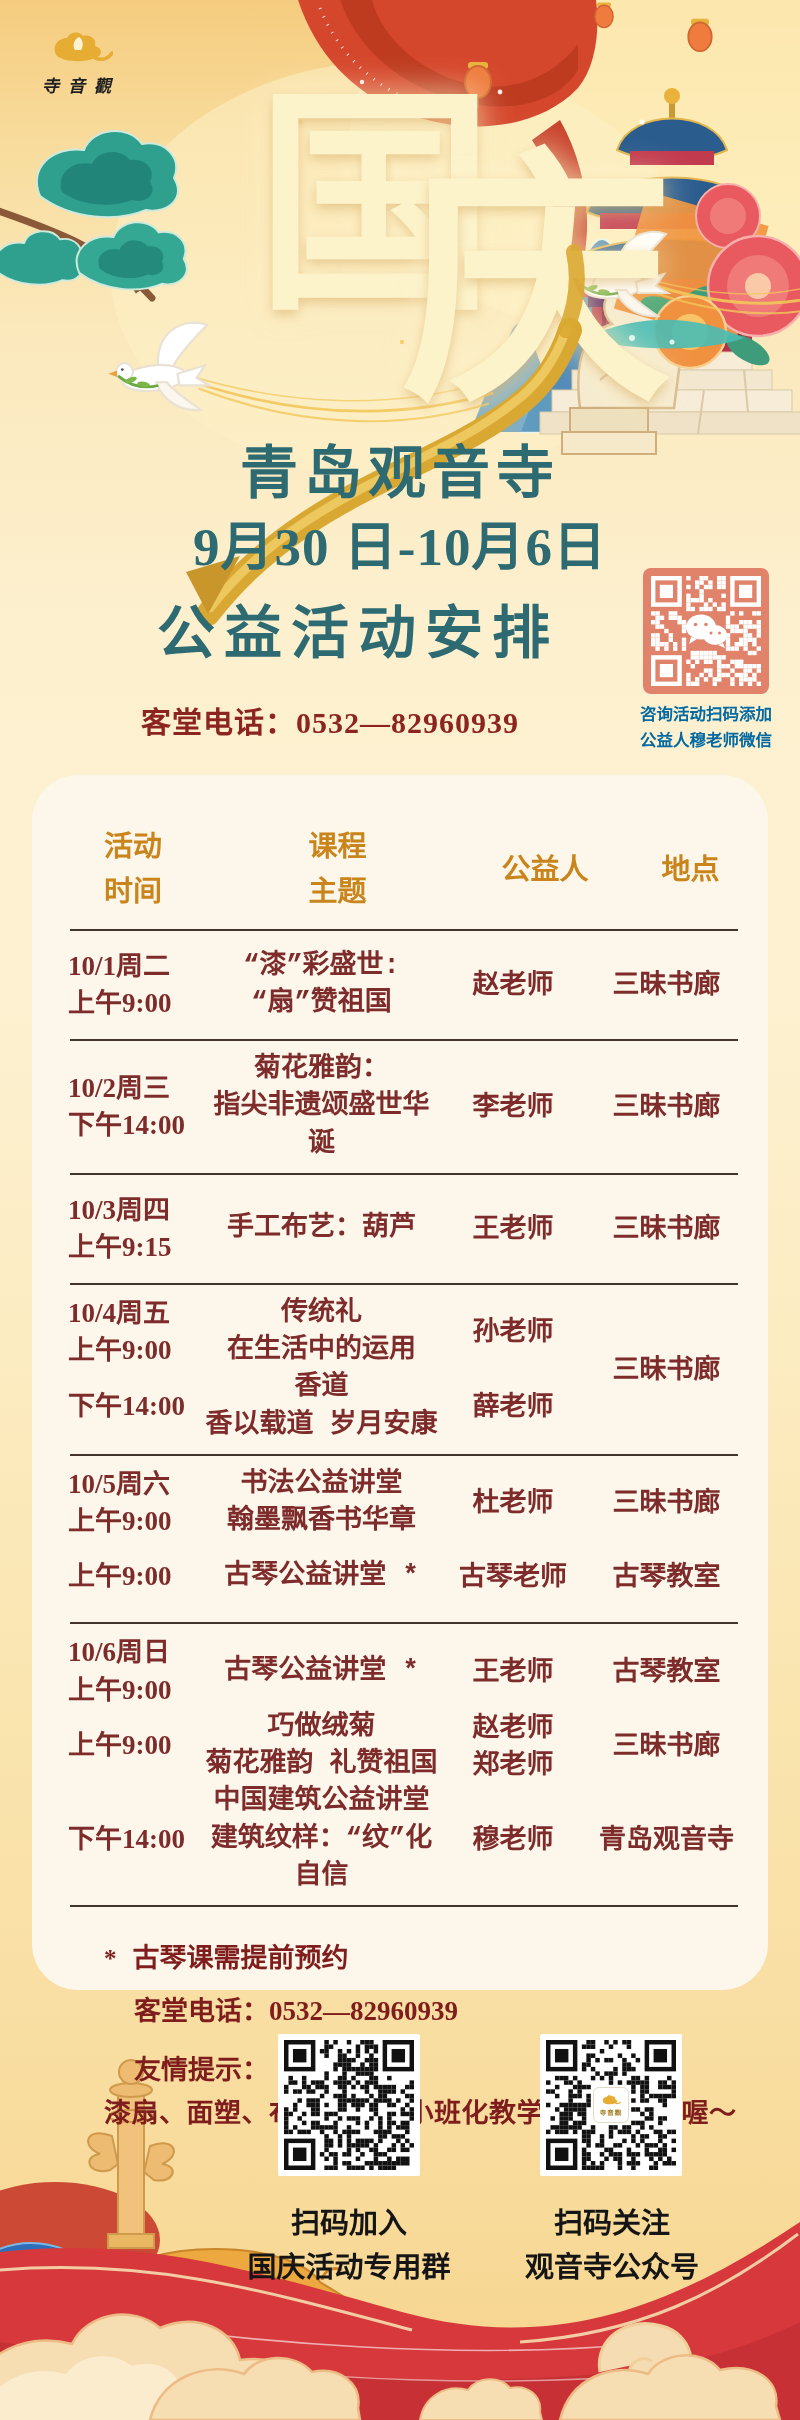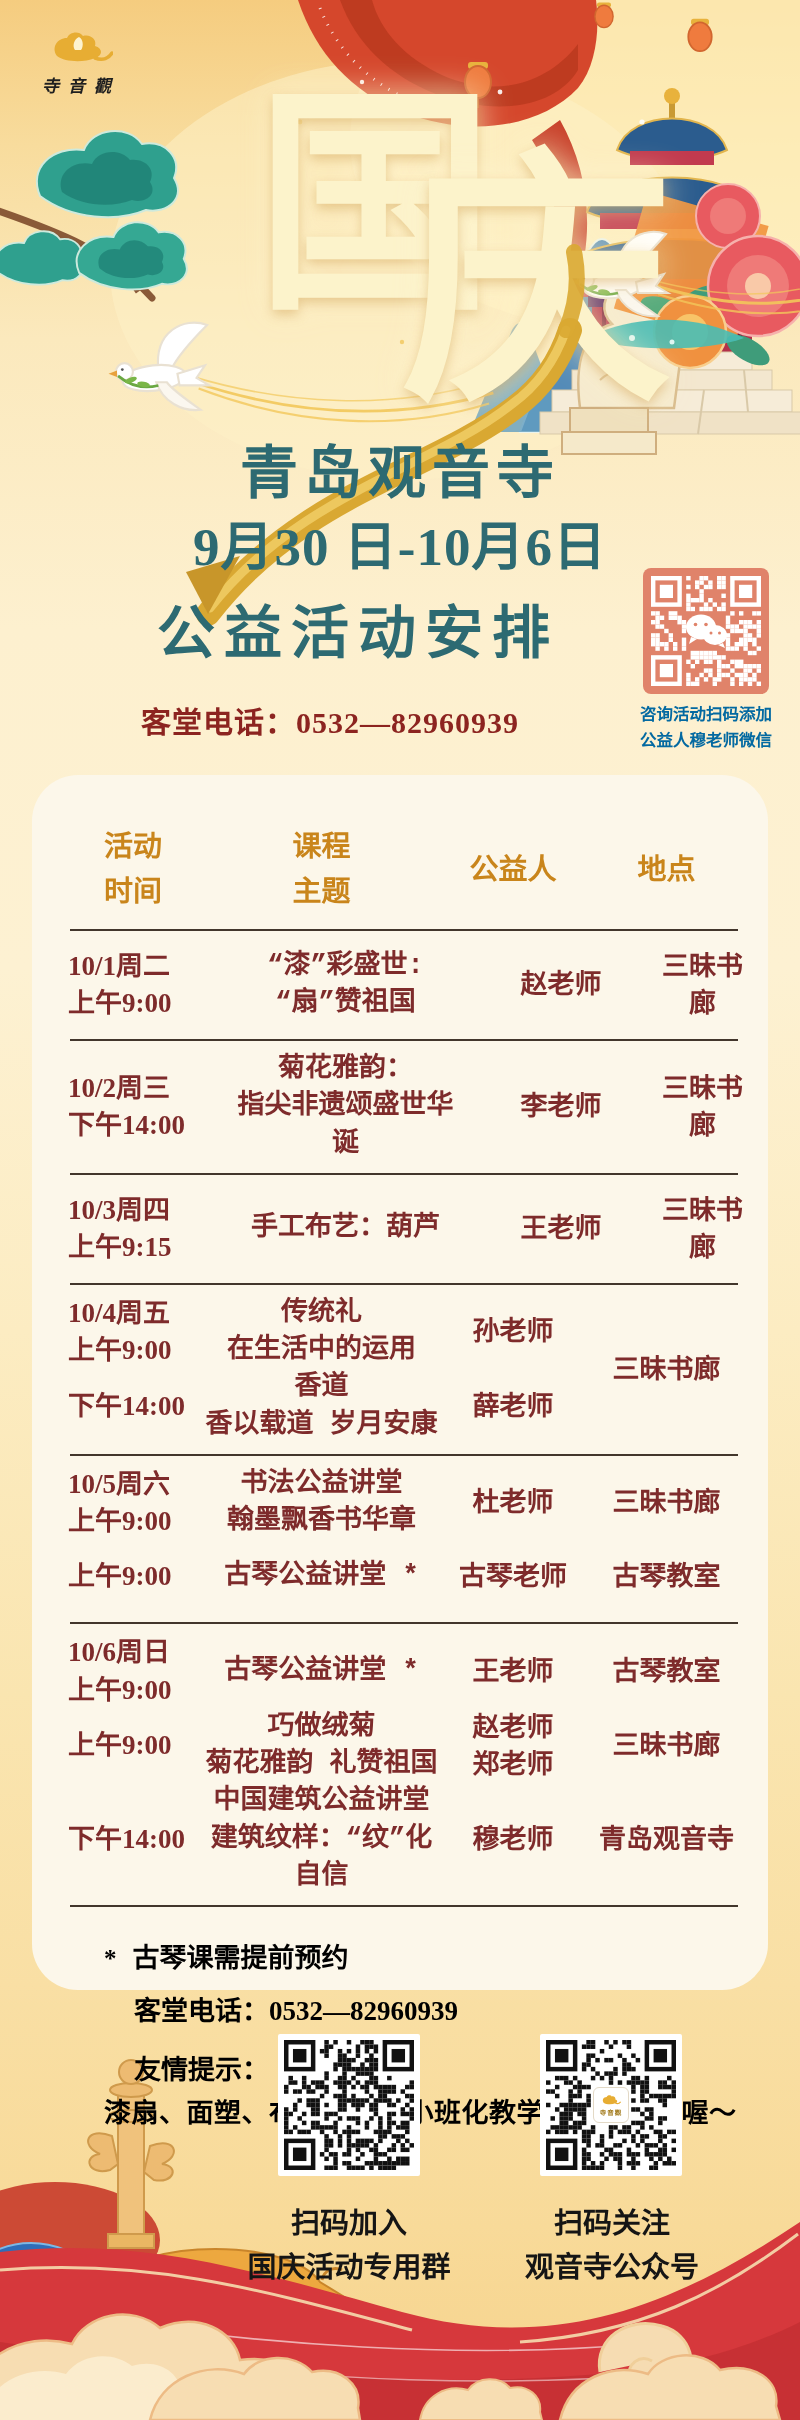--- a/index.html
+++ b/index.html
@@ -29,34 +29,34 @@
     font-size:30px;font-weight:700;color:#8c2420;letter-spacing:1px;}
   
   .contact-qr{left:630px;top:568px;width:152px;z-index:4;text-align:center;}
   .contact-qr .qrbox{position:relative;width:126px;height:126px;margin:0 auto;}
   .qr-caption{margin-top:8px;font-size:16.5px;font-weight:700;color:#0369a1;line-height:1.55;}
   .wechat-glyph{position:absolute;left:50%;top:50%;transform:translate(-50%,-50%);}
   
   .card{left:32px;top:775px;width:736px;height:1215px;background:#fcf7ea;border-radius:46px;
     z-index:3;box-sizing:border-box;padding:38px 22px 0 30px;color:#7e2b2b;}
   .tgrid{display:grid;grid-template-columns:142px 235px 148px 1fr;align-items:center;}
-  .thead{min-height:112px;color:#c9851b;font-size:29px;font-weight:700;}
+  .thead{min-height:112px;color:#c9851b;font-size:29px;font-weight:700;gap:16px;}
   .thead .th{text-align:center;line-height:1.55;}
   .tdiv{height:2px;background:#42362c;margin:4px 8px;}
   .tg{font-size:27px;font-weight:700;grid-auto-rows:minmax(72px,auto);padding:6px 0;}
-  .tg1,.tg2,.tg3{min-height:88px;gap:24px;}
+  .tg1,.tg2,.tg3{min-height:88px;}
   .cell{line-height:1.38;}
   .ct{grid-column:1;text-align:left;padding-left:6px;}
   .cc{grid-column:2;text-align:center;font-family:Liberation Mono, monospace;}
   .cp{grid-column:3;text-align:center;}
   .cl{grid-column:4;text-align:center;}
   .cl-span{grid-row:1 / span 2;}
   .cell span{display:block;}
   
-  .notes{padding:30px 6px 0 42px;font-size:27px;font-weight:700;color:#000000;line-height:1.3;}
+  .notes{padding:30px 6px 0 42px;font-size:27px;font-weight:700;color:#7f1d1d;line-height:1.3;}
   .note-row1{margin-bottom:18px;}
   .note-star{display:inline-block;margin-right:16px;font-size:25px;}
   .note-row2{margin-left:30px;margin-bottom:24px;}
   .note-row3{margin-left:30px;margin-bottom:8px;}
   .note-row4{margin-left:0px;letter-spacing:.5px;}
   
   .fqr{z-index:4;}
   .fqr .qrbox{position:relative;}
   .fqr-caption{position:absolute;z-index:4;text-align:center;font-size:29px;font-weight:700;
     color:#151515;line-height:1.5;}

